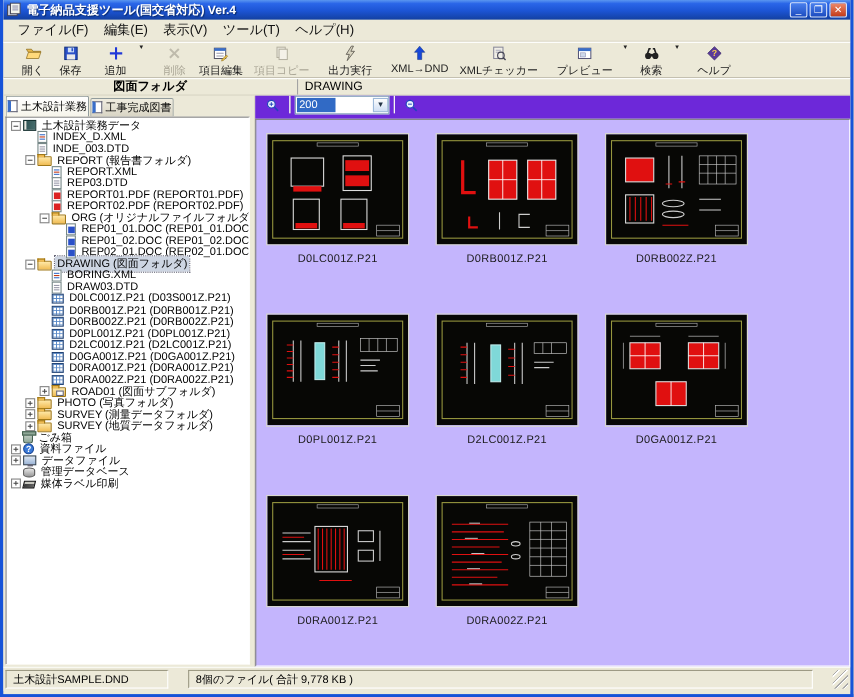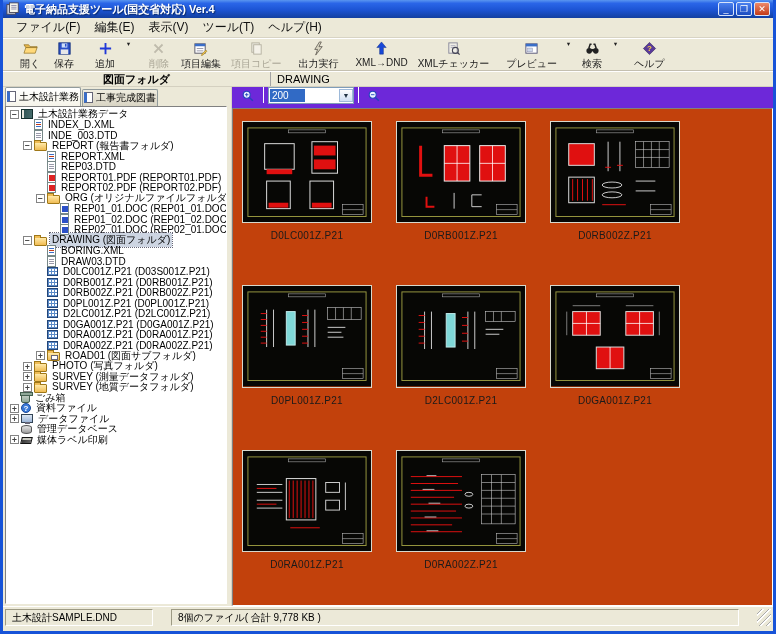--- a/index.html
+++ b/index.html
@@ -82,21 +82,21 @@
   
   .zoombar { height:21px; display:flex; align-items:flex-start; gap:4px; padding-left:5px; background:#6d28d9; }
   .zbtn { width:22px; height:18px; display:flex; align-items:center; justify-content:center; }
   .zbtn svg { width:14px; height:14px; }
   .zsep { width:1px; height:16px; background:#b0ac9c; border-right:1px solid #fff; }
   .combo { width:86px; height:17px; background:#fff; border:1px solid #7f9db9; display:flex; align-items:center; font-size:10px; }
   .combo .val { background:#316ac5; color:#fff; padding:1px 16px 1px 2px; margin-left:1px; }
   .combo .carrow { margin-left:auto; width:14px; height:13px; background:linear-gradient(#fdfdfd,#d0dff4); border:1px solid #9db9d9; font-size:7px; line-height:12px; text-align:center; color:#234; }
 
   
-  .canvas { flex:1; background:#c2410c; border:1px solid; border-color:#808080 #fff #fff #808080; overflow:hidden; }
+  .canvas { flex:1; background:#c4b5fd; border:1px solid; border-color:#808080 #fff #fff #808080; overflow:hidden; }
   .grid { display:grid; grid-template-columns:repeat(3,130px); column-gap:24px; row-gap:44px; padding:12px 0 0 9px; }
   .thumb { width:130px; }
   .thumb svg { display:block; border:1px solid #d8d8cc; }
   .thumb figcaption { text-align:center; font-size:10px; color:#1a1a1a; margin-top:7px; letter-spacing:.3px; }
 
   
   .statusbar { height:22px; background:#ece9d8; display:flex; align-items:stretch; gap:18px; padding:2px 2px 2px 2px; border-top:1px solid #fff; }
   .scell { border:1px solid; border-color:#9d9a84 #fff #fff #9d9a84; font-size:10px; display:flex; align-items:center; padding:0 6px; white-space:nowrap; }
   .scell.c1 { width:148px; }
   .scell.c2 { flex:1; }

